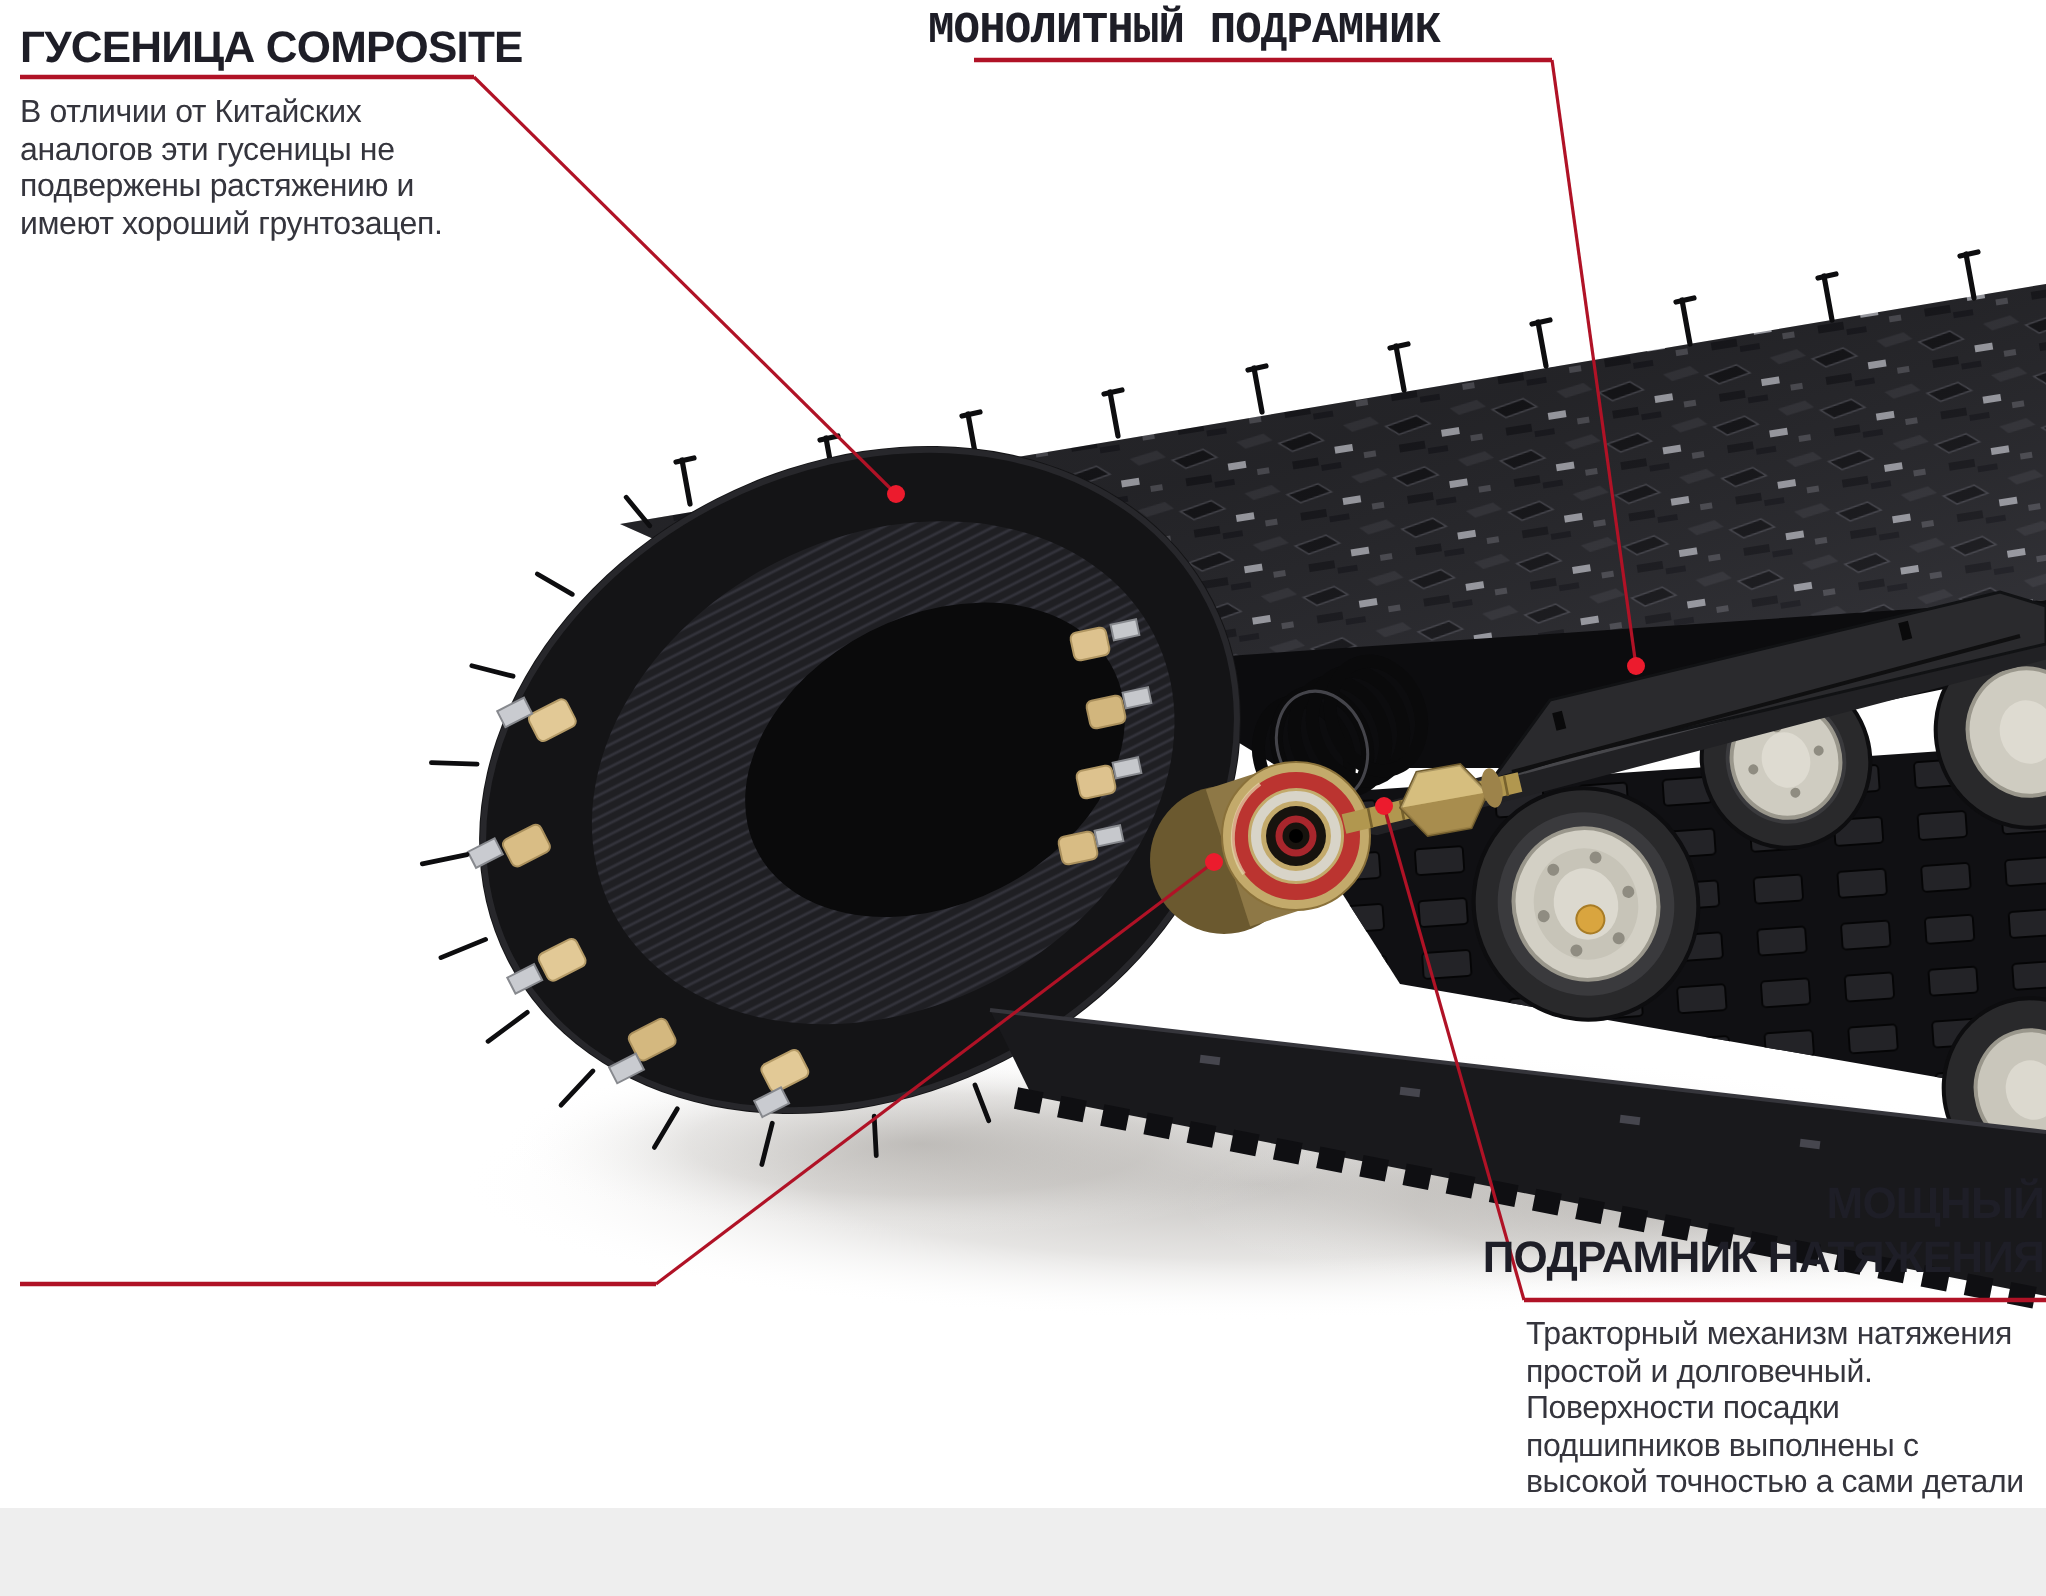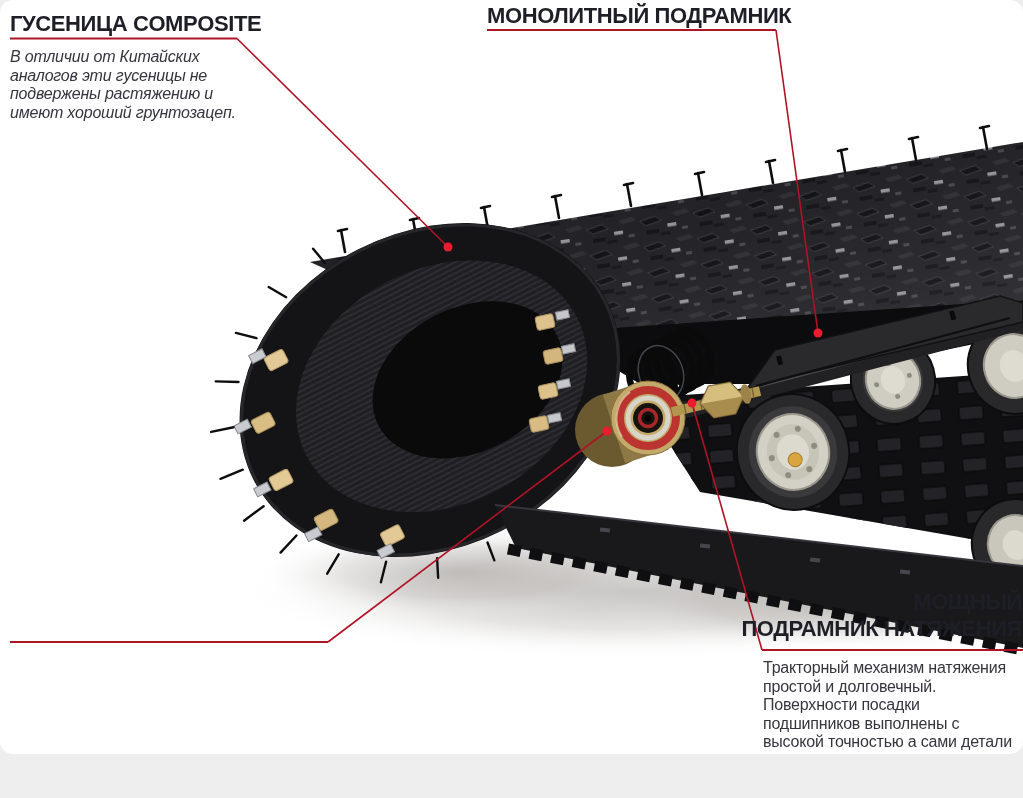--- a/index.html
+++ b/index.html
@@ -5,35 +5,35 @@
   :root{
     --background:#ffffff;
     --heading:#1e1e27;
     --body:#35353d;
     --leader-line:#b01226;
     --leader-dot:#ec1b2d;
   }
   html,body{margin:0;padding:0;background:#eee;}
   .stage{
     position:relative;width:1023px;height:754px;background:var(--background);
-    overflow:hidden;font-family:"Liberation Sans",sans-serif;margin:0 auto;border-radius:13px;
+    overflow:hidden;font-family:"Liberation Sans",sans-serif;margin:0 auto;
   }
   .stage svg.art{position:absolute;left:0;top:0;}
   .callout{position:absolute;}
   .callout h2{
     margin:0;font-size:22px;line-height:27px;font-weight:700;
     color:var(--heading);letter-spacing:-0.4px;white-space:pre-line;
   }
   .callout p{
     margin:0;font-size:16px;line-height:18.5px;color:var(--body);
     letter-spacing:-0.2px;white-space:pre-line;
   }
   .co-track{left:10px;top:10px;width:320px;}
-  .co-track p{margin-top:11px;font-style:italic;}
-  .co-subframe{left:487px;top:2px;width:330px;}
+  .co-track p{margin-top:11px;}
+  .co-subframe{left:464px;top:2px;width:330px;font-family:Liberation Mono, monospace;}
   .co-subframe p{margin-top:11px;}
   .co-machining{left:10px;top:588px;width:330px;}
   .co-machining p{margin-top:11px;}
   .co-tensioner{left:700px;top:588px;width:322px;text-align:right;}
   .co-tensioner p{position:absolute;left:63px;top:71px;width:262px;text-align:left;}
 </style>
 </head>
 <body>
 
 <div class="stage">

